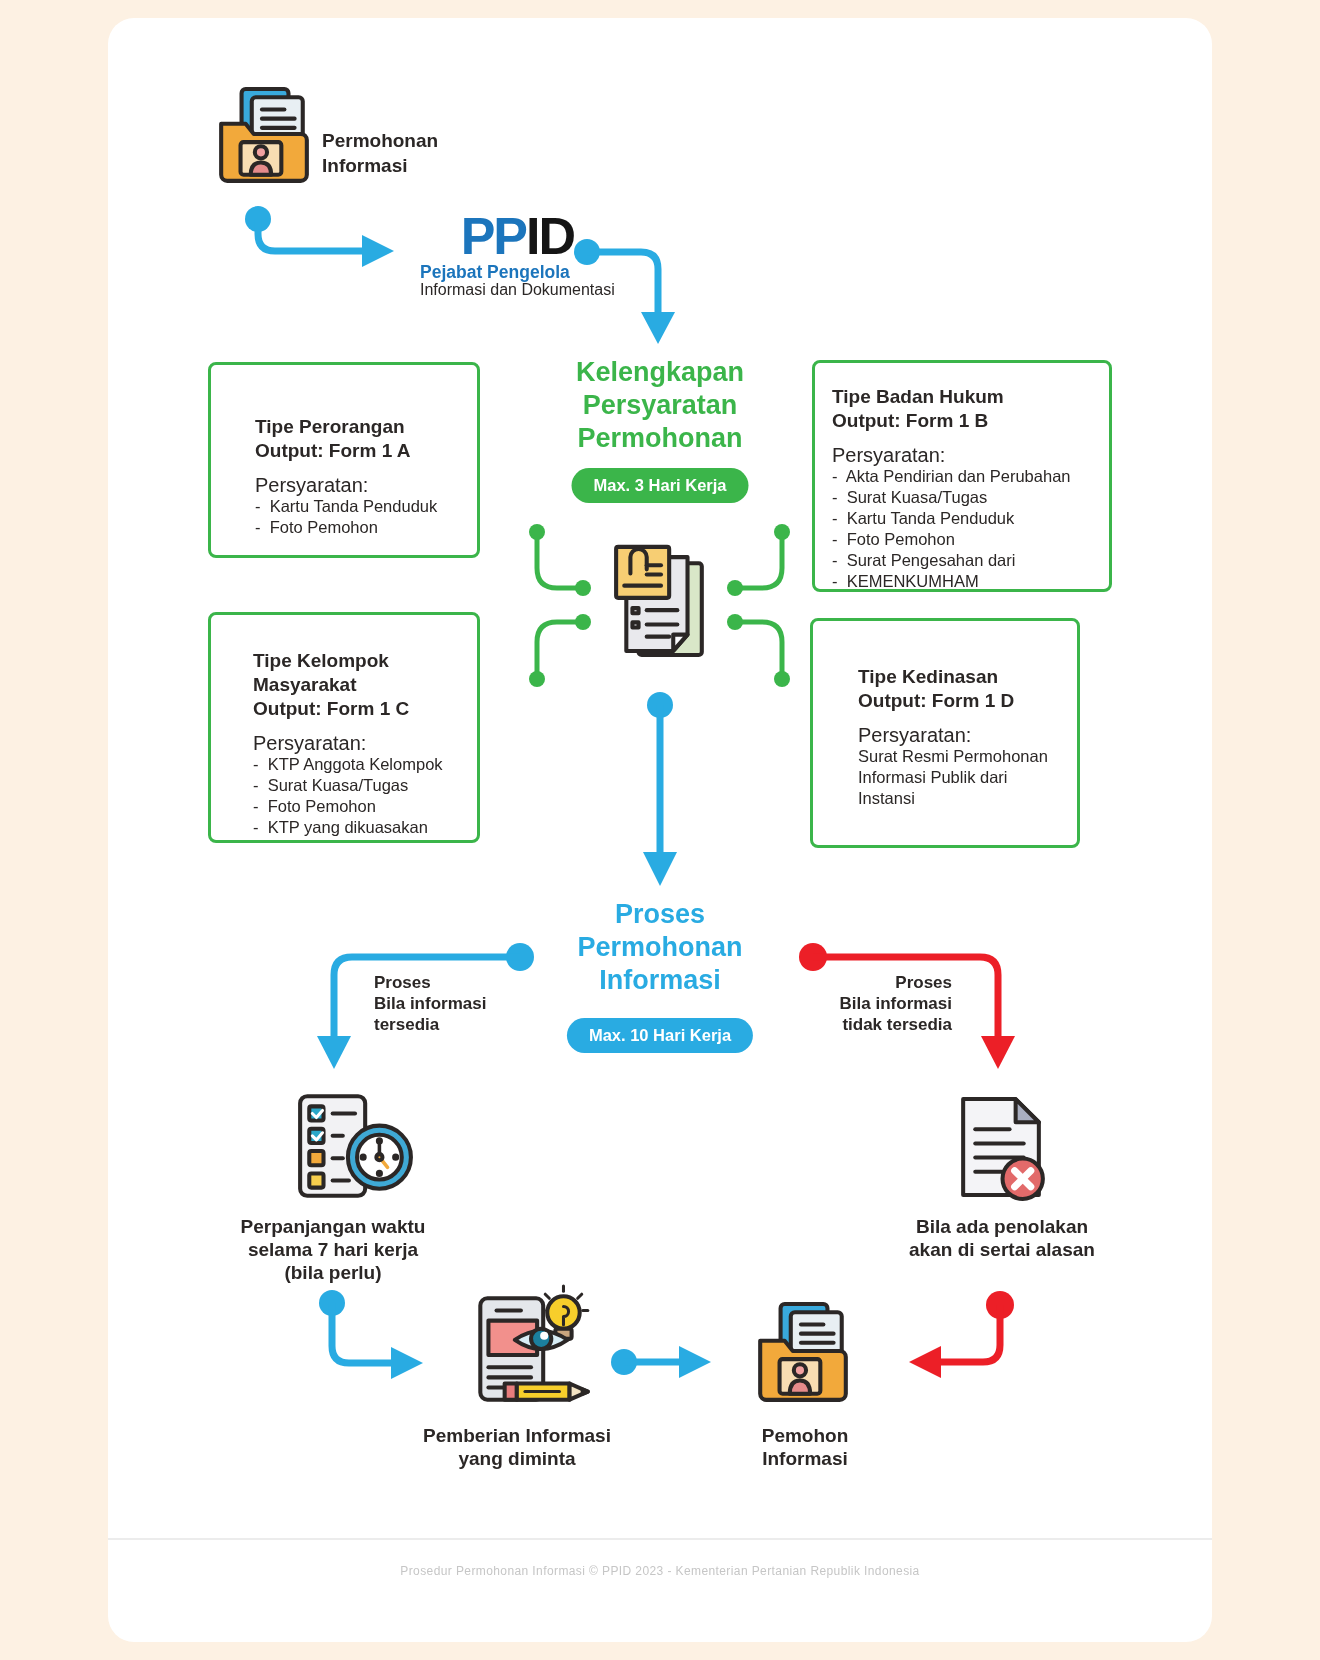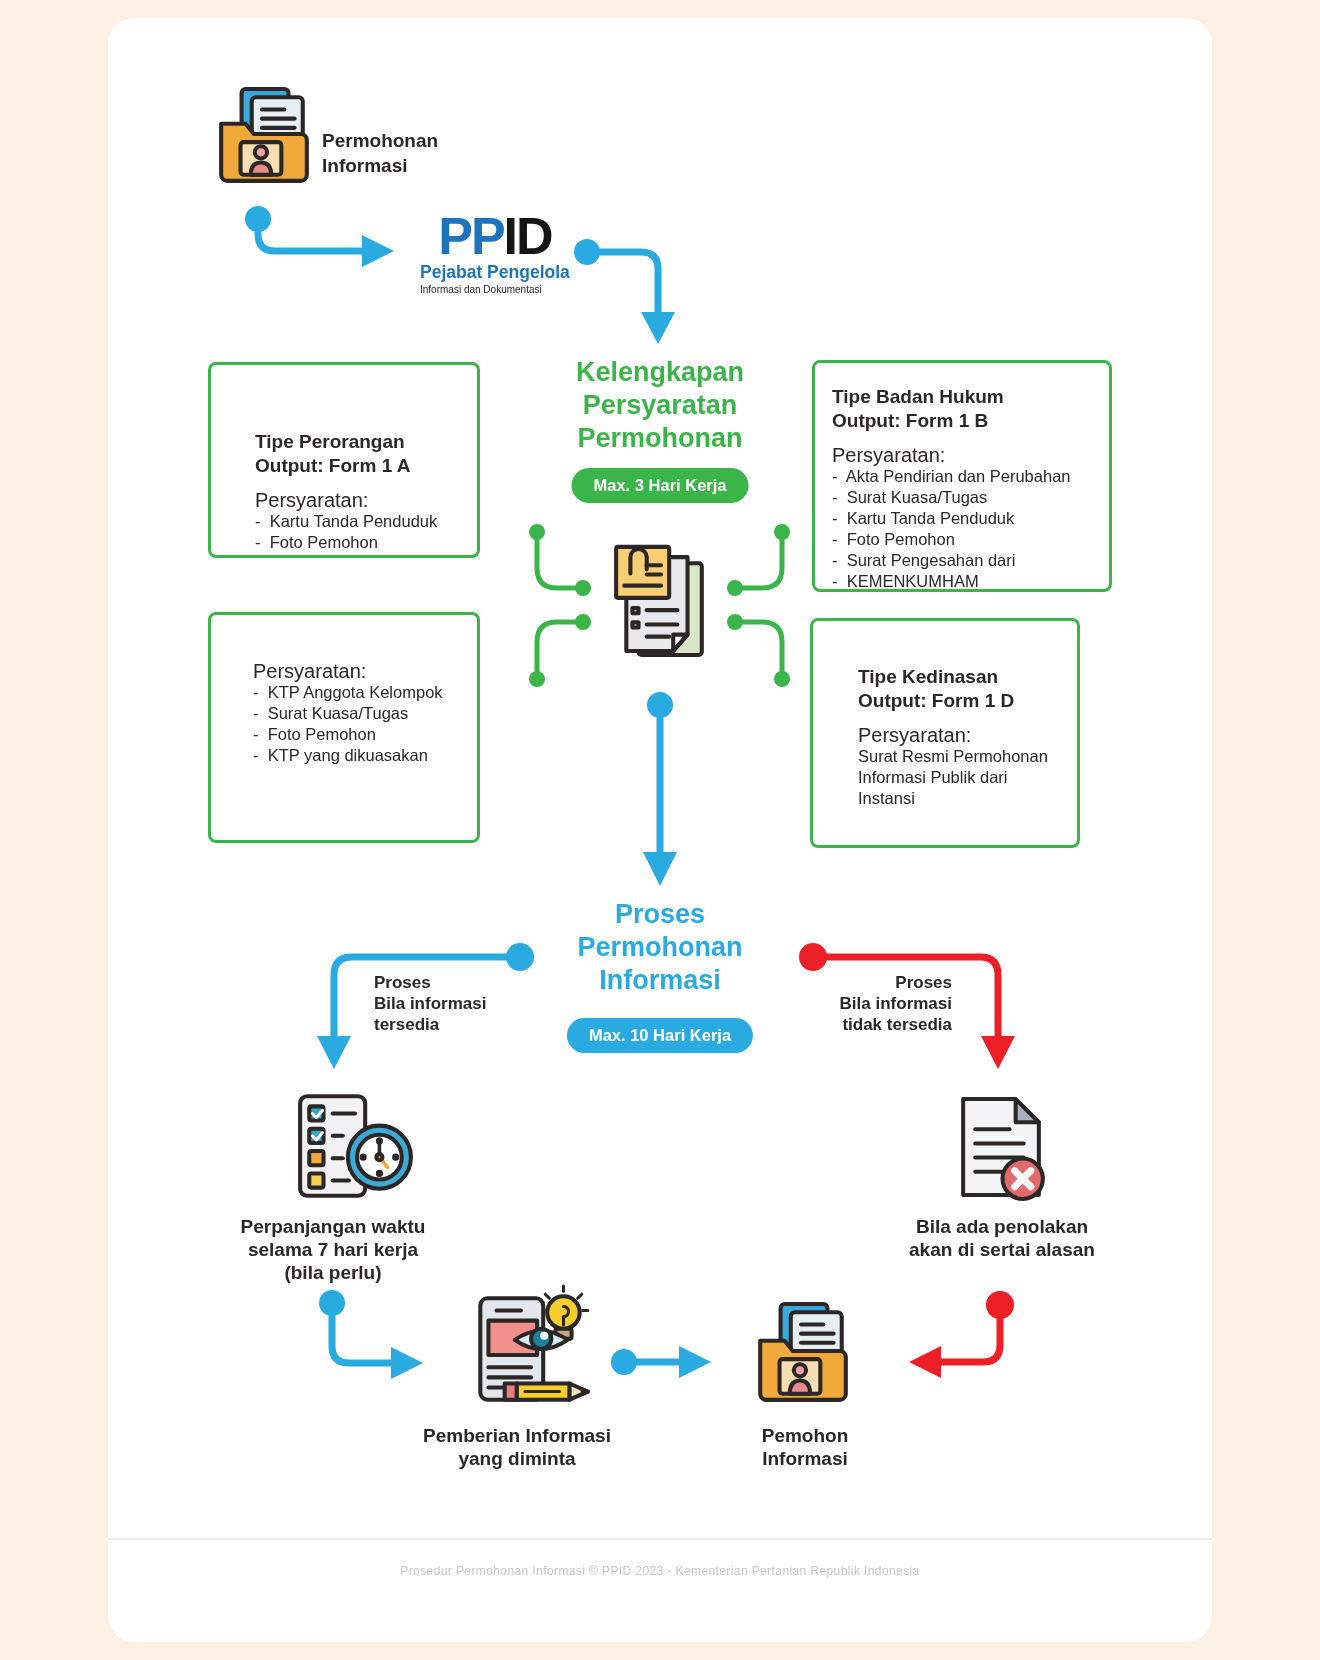--- a/index.html
+++ b/index.html
@@ -15,21 +15,21 @@
   }
   .abs{position:absolute;}
   .pre{white-space:pre-line;}
   .center{text-align:center;transform:translateX(-50%);}
   
   .start-label{font-size:19px;font-weight:bold;line-height:25px;}
   .logo-big{font-size:52px;font-weight:bold;letter-spacing:-2px;line-height:48px;text-align:center;}
   .logo-pp{color:var(--ppid-blue,#1C75BC);}
   .logo-id{color:#151515;}
   .logo-l1{font-size:17.5px;font-weight:bold;color:var(--ppid-blue,#1C75BC);line-height:20px;margin-top:2px;}
-  .logo-l2{font-size:10px;color:#2B2726;line-height:15px;}
+  .logo-l2{font-size:16px;color:#2B2726;line-height:15px;}
   .stage-title{font-size:27px;font-weight:bold;line-height:33px;}
   .t-green{color:var(--green,#3BB54A);}
   .t-blue{color:var(--blue,#29ABE2);}
   .pill{
     display:inline-block;padding:8px 22px;border-radius:22px;
     color:#fff;font-size:16.5px;font-weight:bold;white-space:nowrap;
   }
   .pill-green{background:var(--green,#3BB54A);}
   .pill-blue{background:var(--blue,#29ABE2);}
   .gbox{
@@ -150,21 +150,21 @@
 </div>
 
 <div class="abs stage-title t-green center pre" style="left:660px;top:356px;width:420px;">Kelengkapan
 Persyaratan
 Permohonan</div>
 <div class="abs center" style="left:660px;top:468px;text-decoration:underline;">
   <span class="pill pill-green">Max. 3 Hari Kerja</span>
 </div>
 
 <div class="abs gbox" style="left:208px;top:362px;width:272px;height:196px;">
-  <div style="padding:50px 4px 0 44px;margin-top:15px;">
+  <div style="padding:50px 4px 0 44px;">
     <div class="gbox-title">Tipe Perorangan
 Output: Form 1 A</div>
     <div class="gbox-req">Persyaratan:</div>
     <div class="gbox-item">-  Kartu Tanda Penduduk</div>
     <div class="gbox-item">-  Foto Pemohon</div>
   </div>
 </div>
 
 <div class="abs gbox" style="left:812px;top:360px;width:300px;height:232px;">
   <div style="padding:22px 8px 0 17px;">
@@ -175,20 +175,23 @@
     <div class="gbox-item">-  Surat Kuasa/Tugas</div>
     <div class="gbox-item">-  Kartu Tanda Penduduk</div>
     <div class="gbox-item">-  Foto Pemohon</div>
     <div class="gbox-item">-  Surat Pengesahan dari</div>
     <div class="gbox-item">-  KEMENKUMHAM</div>
   </div>
 </div>
 
 <div class="abs gbox" style="left:208px;top:612px;width:272px;height:231px;">
   <div style="padding:34px 10px 0 42px;">
+    <div class="gbox-title">Tipe Kelompok
+Masyarakat
+Output: Form 1 C</div>
     <div class="gbox-req">Persyaratan:</div>
     <div class="gbox-item">-  KTP Anggota Kelompok</div>
     <div class="gbox-item">-  Surat Kuasa/Tugas</div>
     <div class="gbox-item">-  Foto Pemohon</div>
     <div class="gbox-item">-  KTP yang dikuasakan</div>
   </div>
 </div>
 
 <div class="abs gbox" style="left:810px;top:618px;width:270px;height:230px;">
   <div style="padding:44px 10px 0 45px;">

